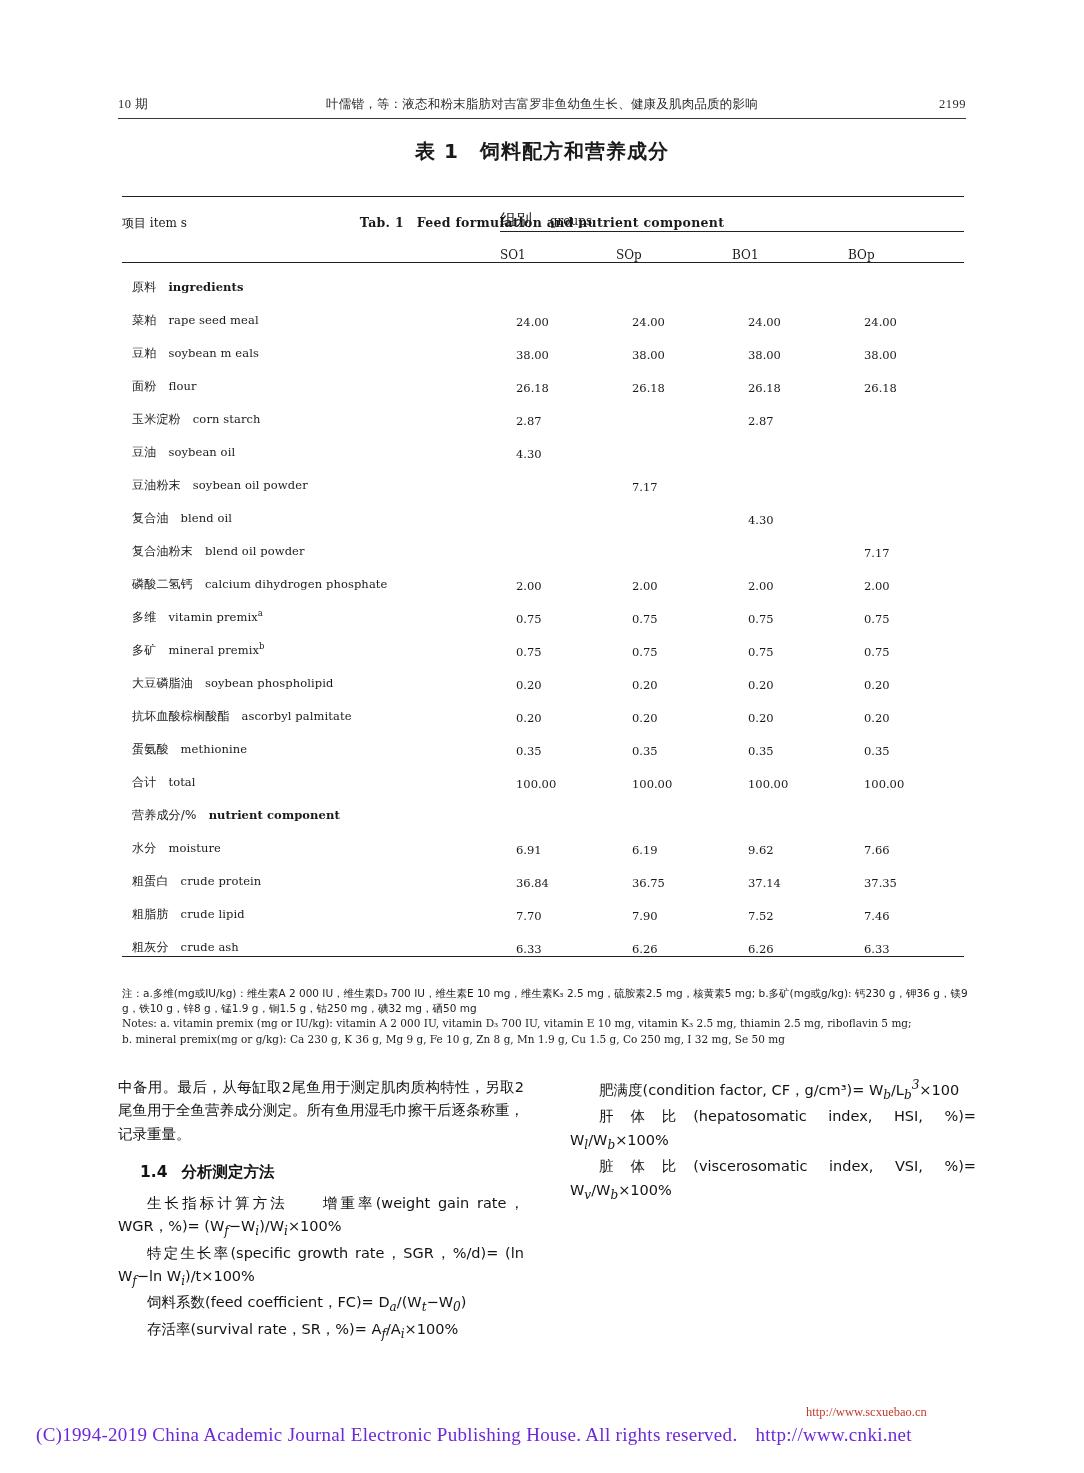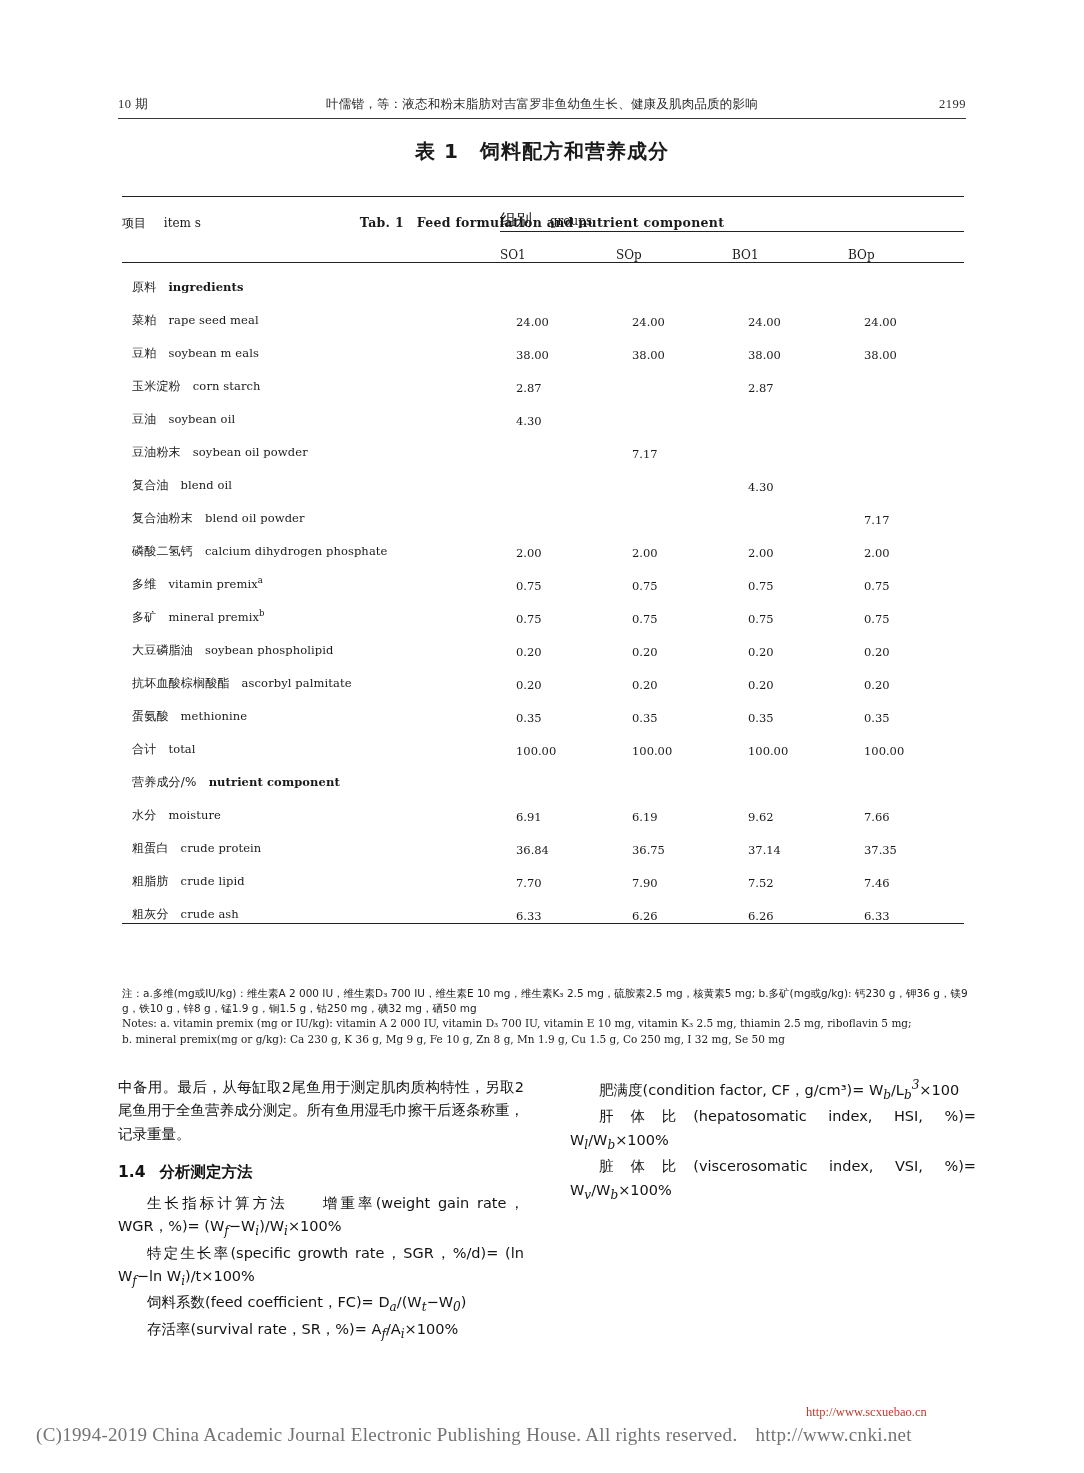--- a/index.html
+++ b/index.html
@@ -178,41 +178,41 @@
   .col.right { left: 570px; }
   .col p { margin: 0; }
   .col p.ind { text-indent: 2em; }
   .col .sec-head {
     font-family: "DejaVu Sans", sans-serif;
     font-weight: bold;
     font-size: 15.5px;
     margin-top: 14px;
     margin-bottom: 6px;
   }
-  .col .sec-head .num { margin-right: 14px; }
+  .col .sec-head .num { margin-right: 14px; margin-left: 22px; }
   .ital { font-style: italic; font-family: "DejaVu Serif", serif; }
   .gap { display: inline-block; width: 2.2em; }
 
   
   .footer-url {
     position: absolute;
     left: 806px;
     top: 1405px;
     font-family: "Liberation Serif", serif;
     font-size: 12.5px;
     color: #c0392b;
   }
   .footer-copy {
     position: absolute;
     left: 36px;
     top: 1424px;
     width: 1012px;
     font-family: "Liberation Serif", serif;
     font-size: 19px;
-    color: #737373;
+    color: #6d28d9;
     letter-spacing: .3px;
   }
   .footer-copy .cnki { margin-left: 18px; }
 </style>
 </head>
 <body>
 
 <div class="page">
 
   <div class="runhead">
@@ -231,21 +231,21 @@
         <col style="width:378px">
         <col style="width:116px">
         <col style="width:116px">
         <col style="width:116px">
         <col style="width:116px">
       </colgroup>
       <tbody>
         <tr class="hdr-row rule-top">
           <td class="hdr-item">
             <span class="cn" style="font-family:'DejaVu Sans',sans-serif">项目</span>
-            <span style="margin-left:14px">item s</span>
+            <span style="">item s</span>
           </td>
           <td class="hdr-groups" colspan="4">
             <span class="cn">组别</span>
             <span class="en">groups</span>
           </td>
         </tr>
         <tr class="sub-row">
           <td class="rule-under"></td>
           <td class="rule-under">SO1</td>
           <td class="rule-under">SOp</td>
@@ -269,20 +269,27 @@
             <td class="val">24.00</td>
           </tr>
           <tr class="body-row">
             <td class="label"><span class="cn">豆粕</span><span class="en">soybean m eals</span></td>
             <td class="val">38.00</td>
             <td class="val">38.00</td>
             <td class="val">38.00</td>
             <td class="val">38.00</td>
           </tr>
           <tr class="body-row">
+            <td class="label"><span class="cn">面粉</span><span class="en">flour</span></td>
+            <td class="val">26.18</td>
+            <td class="val">26.18</td>
+            <td class="val">26.18</td>
+            <td class="val">26.18</td>
+          </tr>
+          <tr class="body-row">
             <td class="label"><span class="cn">玉米淀粉</span><span class="en">corn starch</span></td>
             <td class="val">2.87</td>
             <td class="val"></td>
             <td class="val">2.87</td>
             <td class="val"></td>
           </tr>
           <tr class="body-row">
             <td class="label"><span class="cn">豆油</span><span class="en">soybean oil</span></td>
             <td class="val">4.30</td>
             <td class="val"></td>

